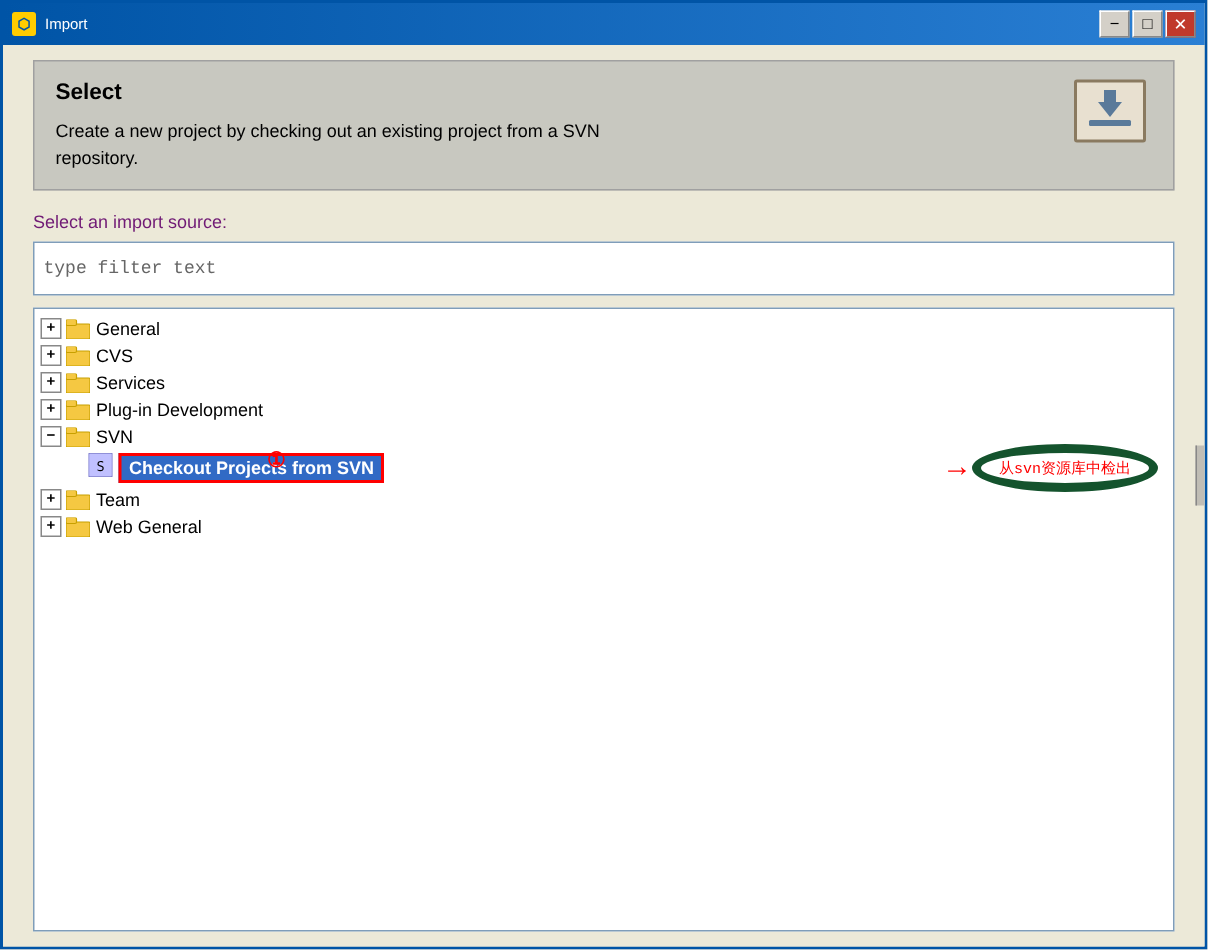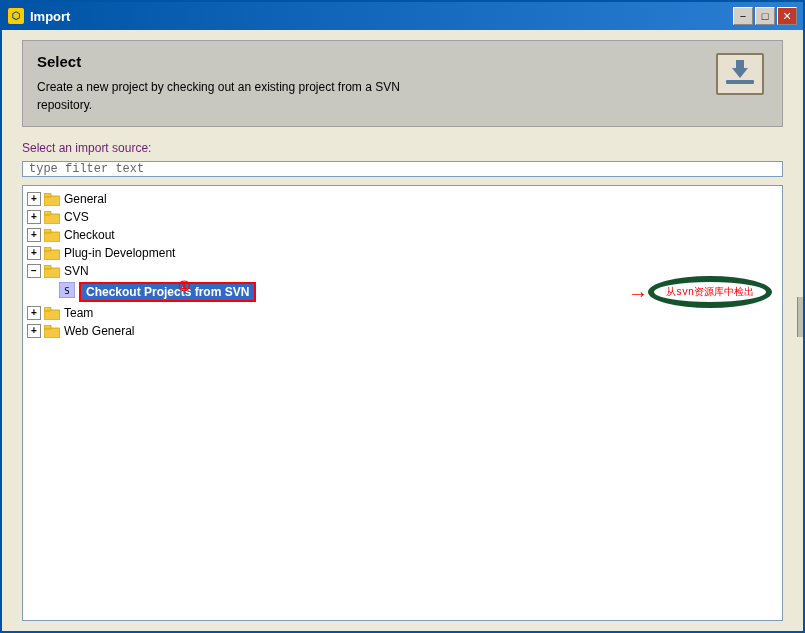--- a/index.html
+++ b/index.html
@@ -41,22 +41,22 @@
       display: flex;
       align-items: center;
       justify-content: center;
       font-size: 10px;
       color: #333;
       font-weight: bold;
     }
 
     .title-bar-text {
       color: white;
-      font-size: 13px;
-      font-weight: bold;
+      font-size: 10px;
+      font-weight: normal;
       flex: 1;
       font-family: 'Tahoma', sans-serif;
     }
 
     .title-bar-buttons {
       display: flex;
       gap: 2px;
     }
 
     .tb-btn {
@@ -148,21 +148,21 @@
 
     .import-source-label {
       font-family: 'Tahoma', sans-serif;
       font-size: 12px;
       color: #701a75;
       margin-bottom: 6px;
     }
 
     .filter-input {
       width: 100%;
-      height: 16px;
+      height: 36px;
       border: 1px solid #7f9db9;
       background: white;
       padding: 2px 6px;
       font-family: 'Courier New', Courier, monospace;
       font-size: 12px;
       color: #666;
       margin-bottom: 8px;
       outline: none;
     }
 
@@ -305,21 +305,21 @@
         </div>
 
         <div class="tree-item level-0">
           <div class="expand-btn">+</div>
           <span class="folder-icon">
             <svg width="16" height="13" viewBox="0 0 16 13" xmlns="http://www.w3.org/2000/svg">
               <rect x="0" y="3" width="16" height="10" fill="#f5c842" stroke="#c8a000" stroke-width="0.8" rx="1"></rect>
               <rect x="0" y="0" width="7" height="4" fill="#f5c842" stroke="#c8a000" stroke-width="0.8" rx="1"></rect>
             </svg>
           </span>
-          <span class="item-text">Checkout</span>
+          <span class="item-text">Services</span>
         </div>
 
         <div class="tree-item level-0">
           <div class="expand-btn">+</div>
           <span class="folder-icon">
             <svg width="16" height="13" viewBox="0 0 16 13" xmlns="http://www.w3.org/2000/svg">
               <rect x="0" y="3" width="16" height="10" fill="#f5c842" stroke="#c8a000" stroke-width="0.8" rx="1"></rect>
               <rect x="0" y="0" width="7" height="4" fill="#f5c842" stroke="#c8a000" stroke-width="0.8" rx="1"></rect>
             </svg>
           </span>

